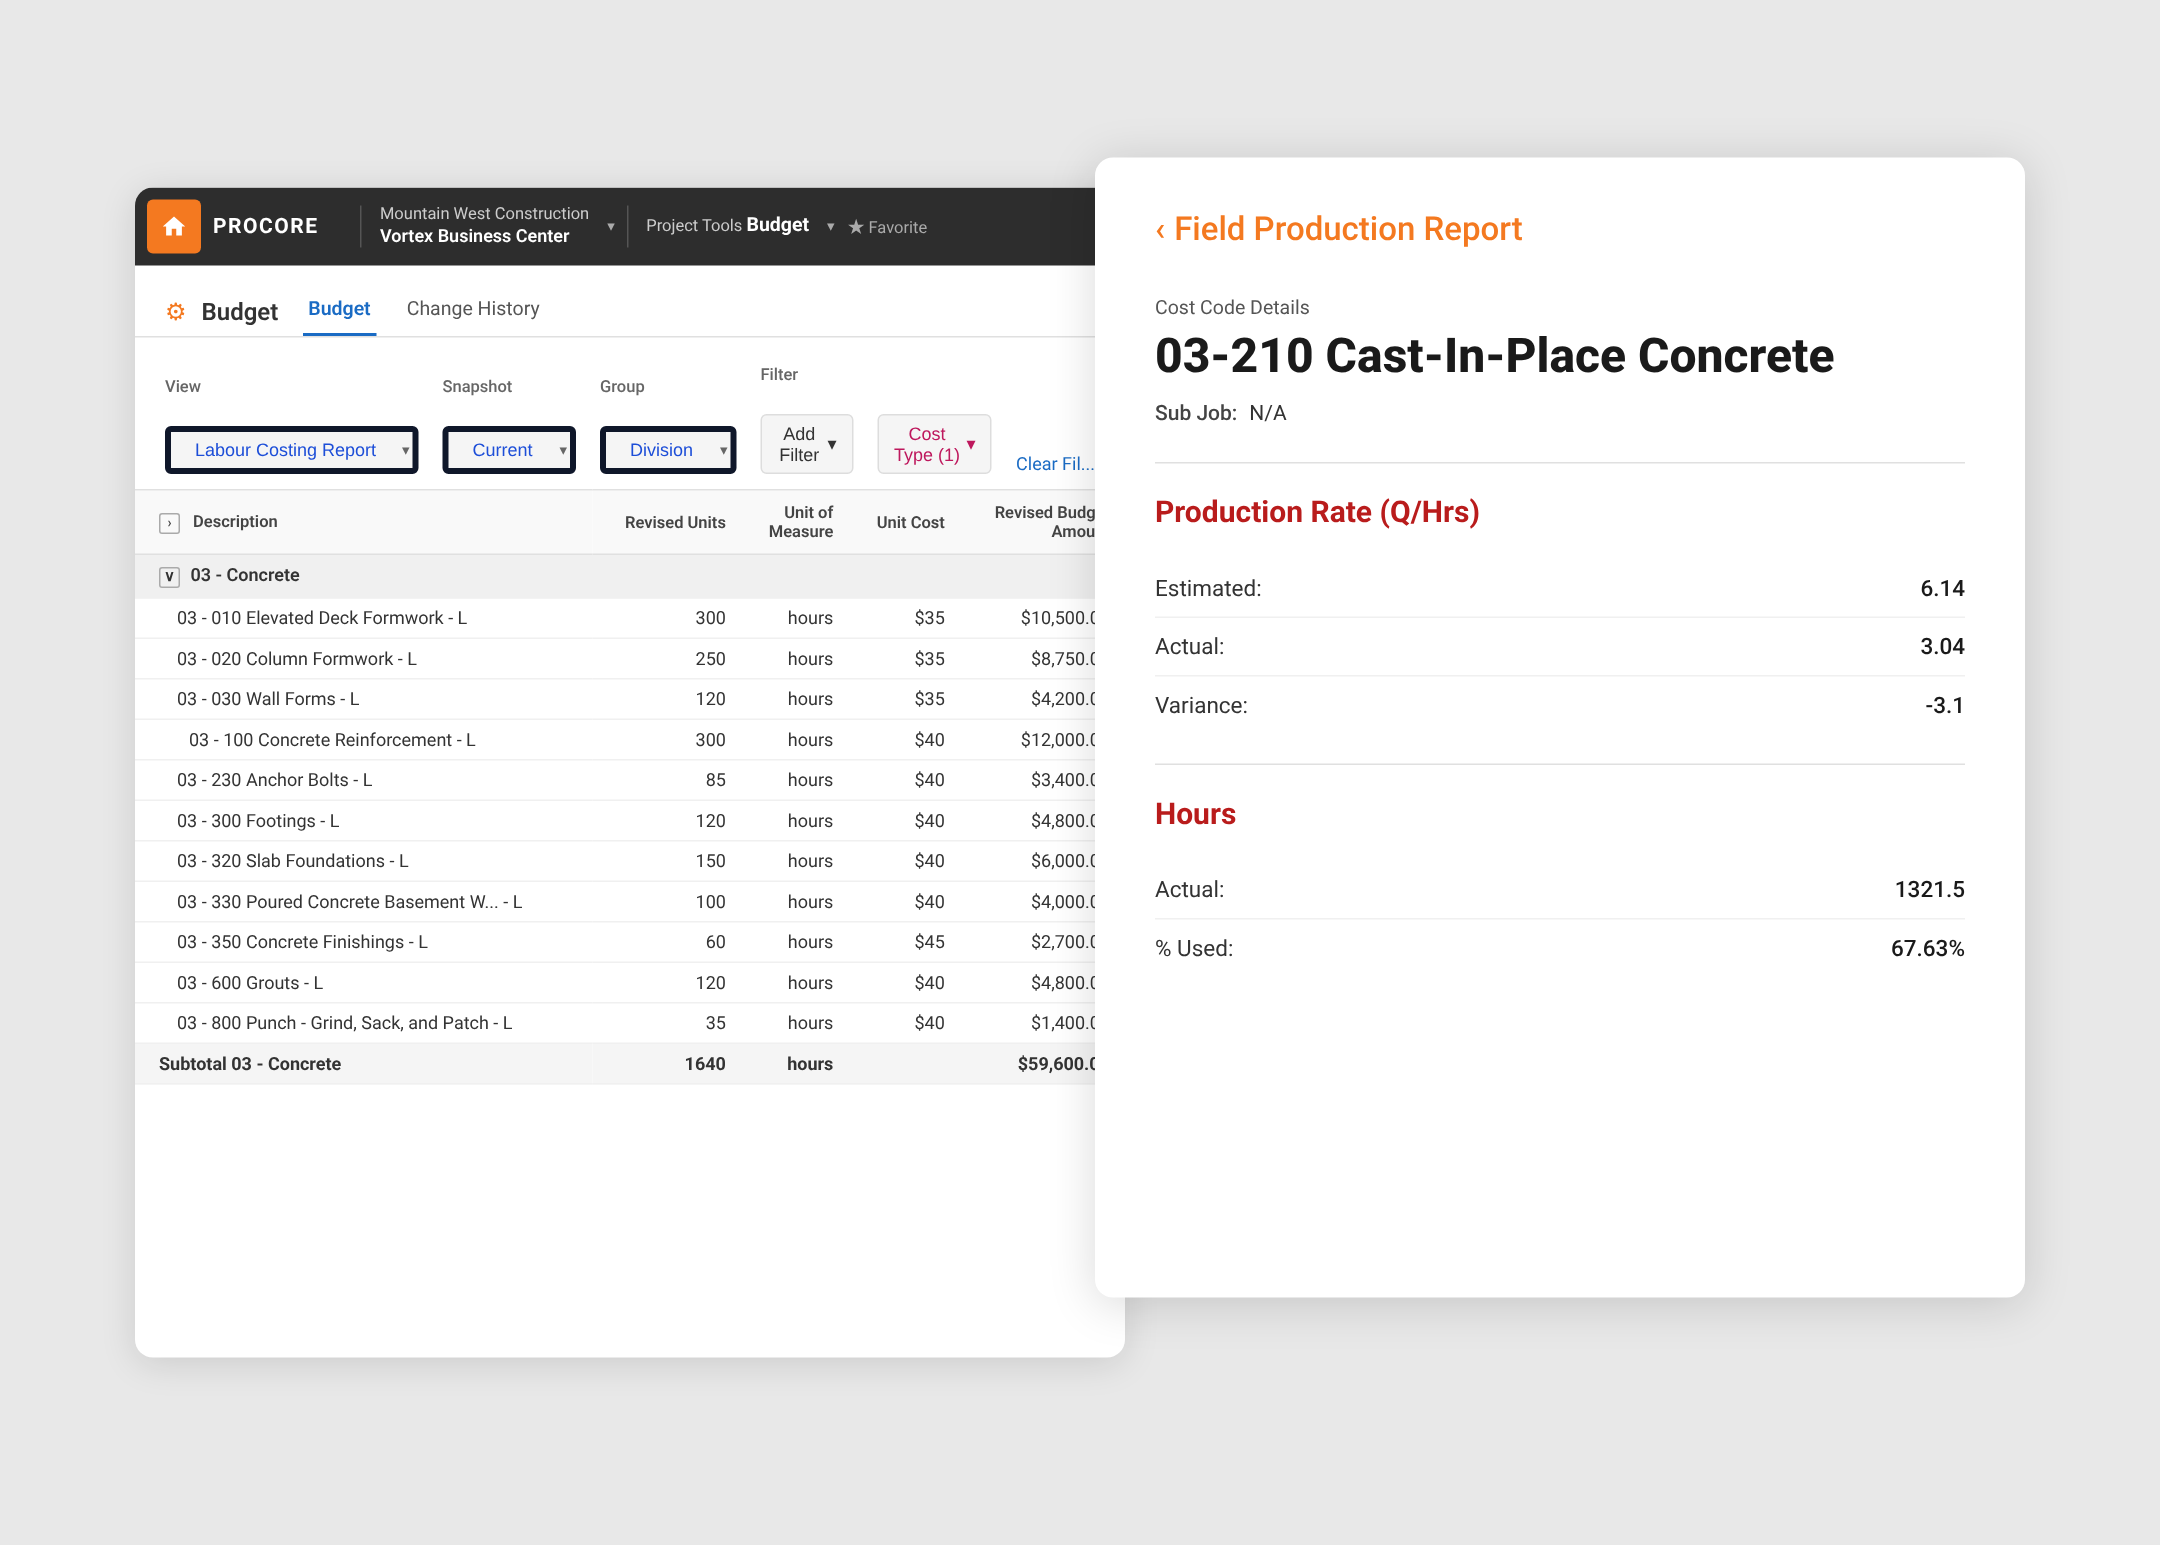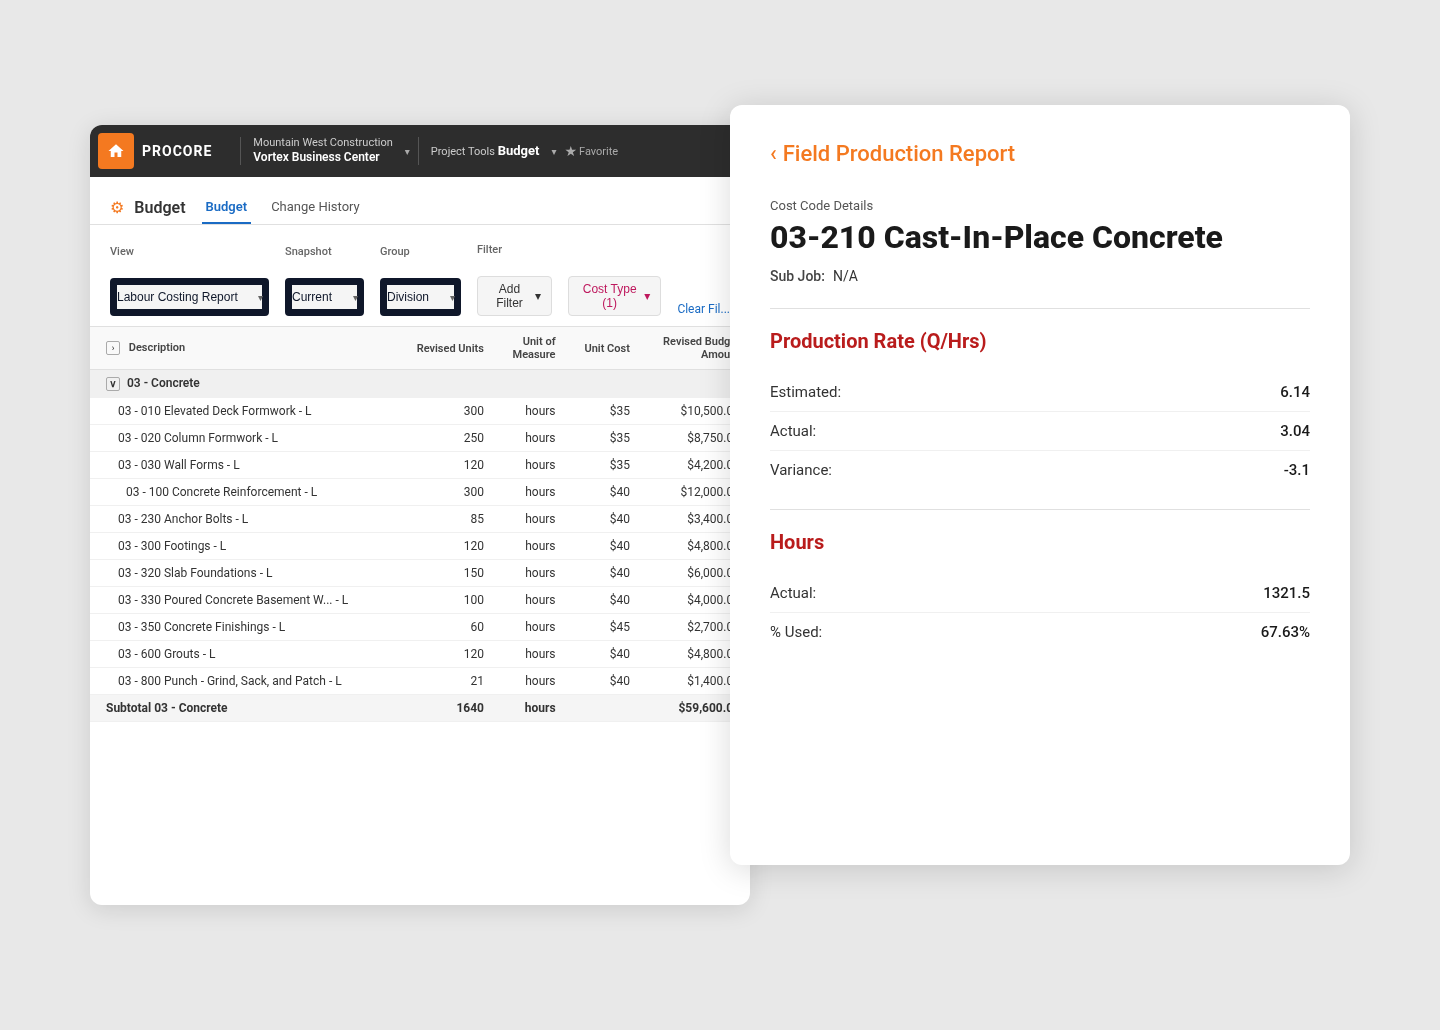--- a/index.html
+++ b/index.html
@@ -138,25 +138,25 @@
     .filters-row {
       display: flex;
       align-items: flex-end;
       padding: 14px 20px 10px 20px;
       gap: 16px;
     }
     .filter-group { display: flex; flex-direction: column; gap: 20px; justify-content: flex-end; }
     .filter-label { font-size: 11px; color: #666; font-weight: 500; }
     .filter-select {
       background: #f5f5f5;
-      border: 7px solid #0f172a;
+      border: 4px solid #0f172a;
       border-radius: 4px;
-      padding: 5px 24px 5px 0;
+      padding: 5px 24px 5px 16px;
       font-size: 12px;
-      color: #0f172a;
+      color: #1d4ed8;
       cursor: pointer;
       appearance: none;
       position: relative;
     }
     .select-wrapper {
       position: relative;
       display: inline-block;
     }
     .select-wrapper::after {
       content: '▾';
@@ -519,21 +519,21 @@
   </tr>
           <tr>
     <td style="padding-left:28px">03 - 600 Grouts - L</td>
     <td>120</td>
     <td>hours</td>
     <td>$40</td>
     <td>$4,800.00</td>
   </tr>
           <tr>
     <td style="padding-left:28px">03 - 800 Punch - Grind, Sack, and Patch - L</td>
-    <td>21</td>
+    <td>35</td>
     <td>hours</td>
     <td>$40</td>
     <td>$1,400.00</td>
   </tr>
           <tr class="subtotal-row">
   <td>Subtotal 03 - Concrete</td>
   <td>1640</td>
   <td>hours</td>
   <td></td>
   <td>$59,600.00</td>

